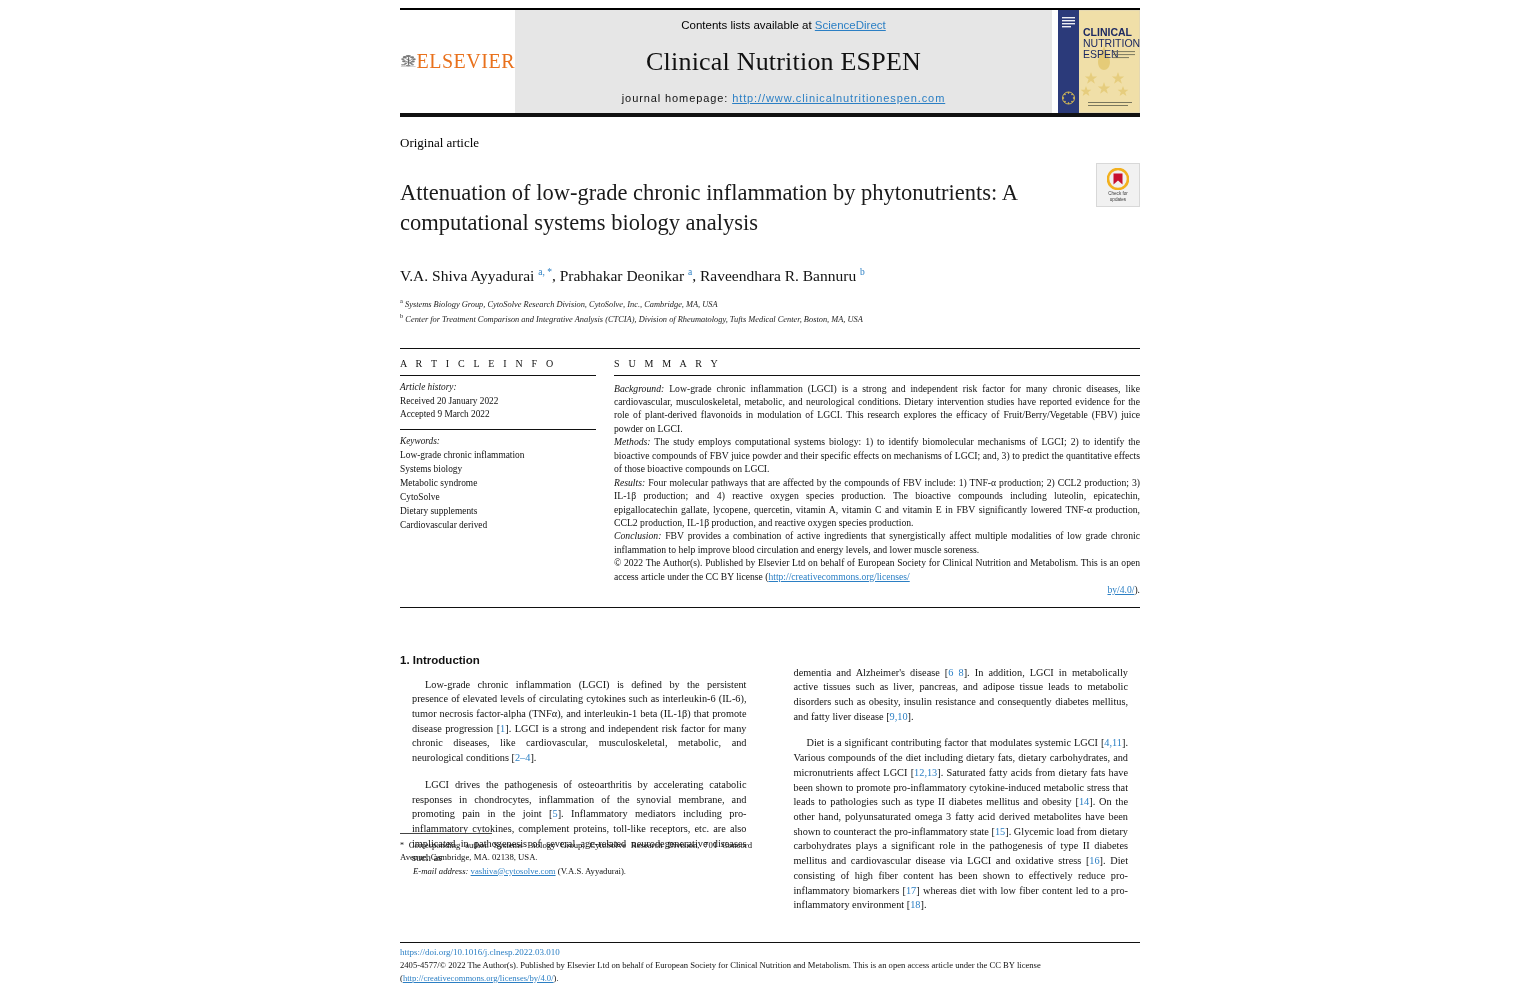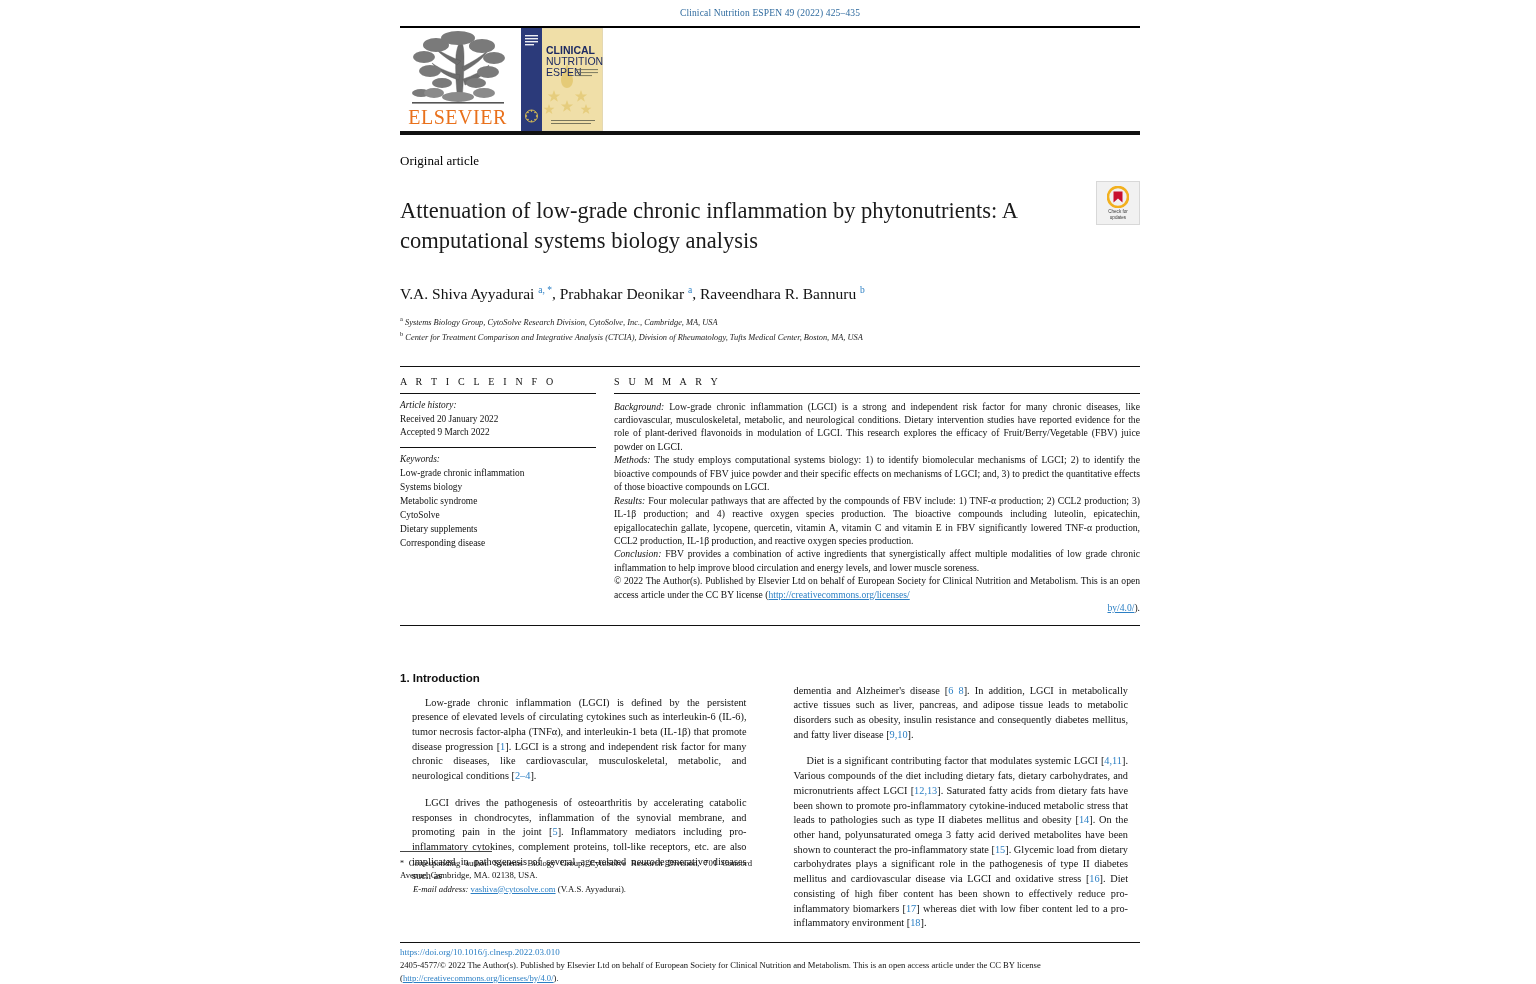--- a/index.html
+++ b/index.html
@@ -46,23 +46,23 @@
   .masthead {
     display: flex;
     align-items: stretch;
     height: 103px;
     margin-top: 0;
   }
   .elsevier-logo {
     width: 115px;
     flex: 0 0 115px;
     display: flex;
-    flex-direction: column;
+    flex-direction: row;
     align-items: center;
-    justify-content: center;
+    justify-content: space-between;
     padding-bottom: 2px;
     box-sizing: border-box;
   }
   .tree-svg { display:block; }
   .elsevier-word {
     font-family: "Liberation Serif", serif;
     color: #E9711C;
     font-size: 20px;
     letter-spacing: 0.5px;
     line-height: 1;
@@ -302,21 +302,20 @@
     color: #111;
   }
   .copy-line .lic-link { color:#2b7fc4; }
 </style>
 </head>
 <body>
 
 <div class="page">
   <div class="sheet">
 
-    <div class="running-head">Clinical Nutrition ESPEN 49 (2022) 425–435</div>
 
     <div class="masthead-rule-top"></div>
     <div class="masthead">
 
       <div class="elsevier-logo">
         <svg class="tree-svg" width="104" height="76" viewBox="0 0 104 76">
           <g fill="#6d6d6d" stroke="#5a5a5a" stroke-width="0.4">
             <path d="M52 70 C50 55 49 40 50 24 C51 16 53 12 55 10 C57 13 58 18 58 26 C58 42 57 56 56 70 Z"></path>
             <path d="M55 30 C45 26 36 22 28 16 C33 22 41 28 51 34 Z"></path>
             <path d="M56 36 C66 31 75 26 82 19 C78 27 69 34 58 40 Z"></path>
@@ -338,20 +337,29 @@
           <g fill="#8a8a8a">
             <ellipse cx="28" cy="62" rx="10" ry="5"></ellipse>
             <ellipse cx="52" cy="66" rx="16" ry="5"></ellipse>
             <ellipse cx="78" cy="62" rx="11" ry="5"></ellipse>
           </g>
           <rect x="6" y="71" width="92" height="1.6" fill="#555"></rect>
         </svg>
         <div class="elsevier-word">ELSEVIER</div>
       </div>
 
+      <div class="masthead-center">
+        <div class="contents-line">
+          <span>Contents lists available at </span><a class="sd-link" href="#">ScienceDirect</a>
+        </div>
+        <div class="journal-name">Clinical Nutrition ESPEN</div>
+        <div class="homepage-line">
+          <span>journal homepage: </span><a class="hp-link" href="#">http://www.clinicalnutritionespen.com</a>
+        </div>
+      </div>
 
       <div class="cover-thumb">
         <svg width="82" height="103" viewBox="0 0 82 103">
           <rect x="0" y="0" width="82" height="103" fill="#f0dfa8" stroke="#c9c9c9" stroke-width="0.6"></rect>
           <rect x="0" y="0" width="21" height="103" fill="#2b3a7a"></rect>
           <g fill="#ffffff" opacity="0.92">
             <rect x="4" y="7" width="13" height="1.4"></rect>
             <rect x="4" y="10" width="13" height="1.4"></rect>
             <rect x="4" y="13" width="13" height="1.4"></rect>
             <rect x="4" y="16" width="9" height="1.4"></rect>
@@ -428,21 +436,21 @@
         </div>
         <div class="rule-thin"></div>
         <div class="kw-block">
           <div class="ital-label">Keywords:</div>
           <ul class="kw-list">
             <li>Low-grade chronic inflammation</li>
             <li>Systems biology</li>
             <li>Metabolic syndrome</li>
             <li>CytoSolve</li>
             <li>Dietary supplements</li>
-            <li>Corresponding disease</li>
+            <li>Cardiovascular derived</li>
           </ul>
         </div>
       </div>
 
       <div class="col-summary">
         <div class="sec-head" style="padding-top:9px;">S U M M A R Y</div>
         <div class="rule-thin"></div>
         <div class="summary-body">
           <p class="sum-para"><i>Background:</i><span> Low-grade chronic inflammation (LGCI) is a strong and independent risk factor for many chronic diseases, like cardiovascular, musculoskeletal, metabolic, and neurological conditions. Dietary intervention studies have reported evidence for the role of plant-derived flavonoids in modulation of LGCI. This research explores the efficacy of Fruit/Berry/Vegetable (FBV) juice powder on LGCI.</span></p>
           <p class="sum-para"><i>Methods:</i><span> The study employs computational systems biology: 1) to identify biomolecular mechanisms of LGCI; 2) to identify the bioactive compounds of FBV juice powder and their specific effects on mechanisms of LGCI; and, 3) to predict the quantitative effects of those bioactive compounds on LGCI.</span></p>

